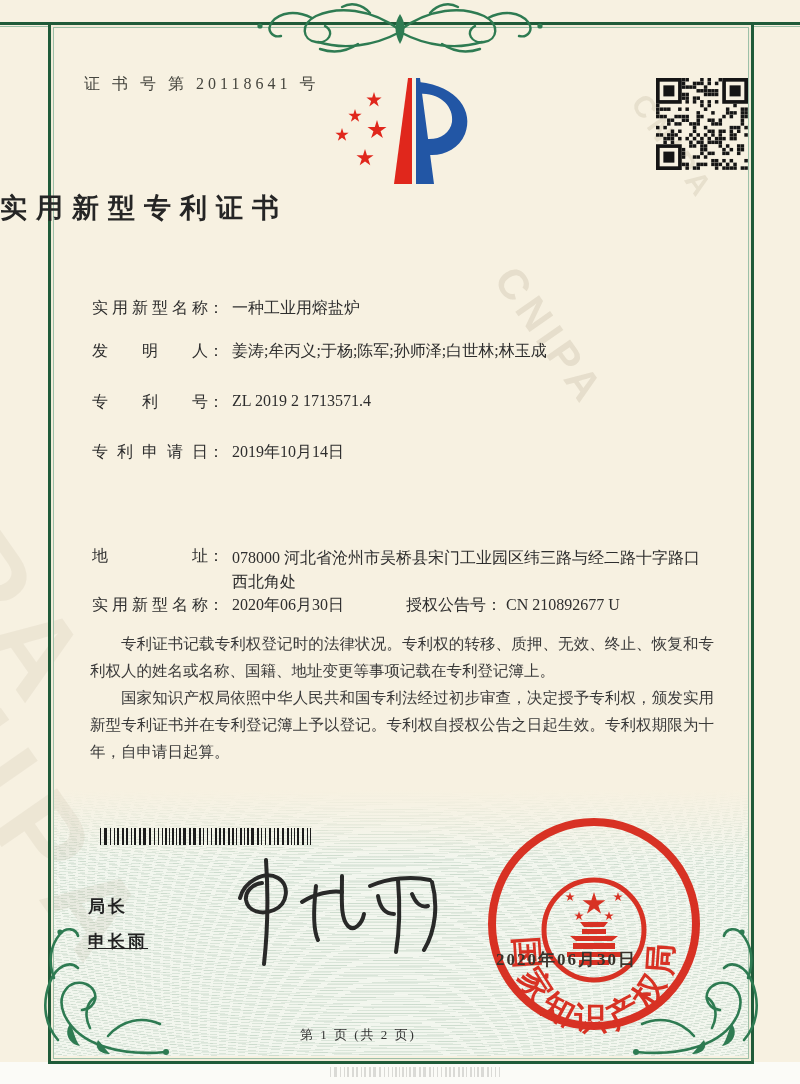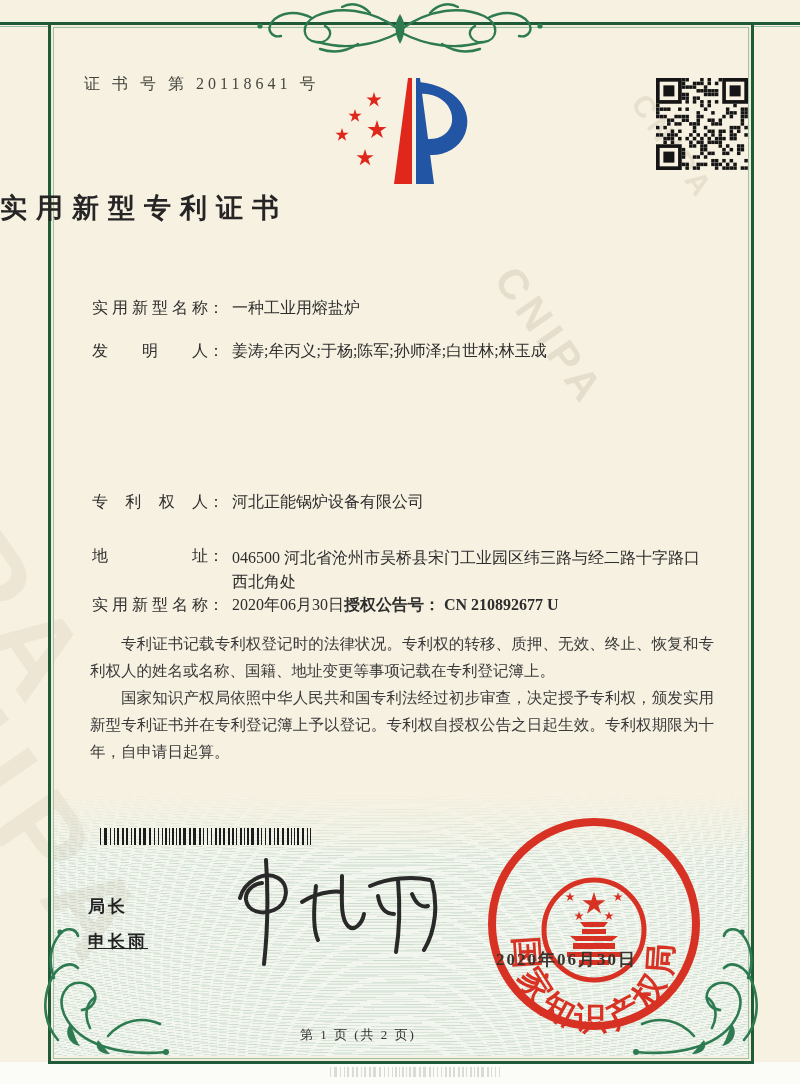--- a/index.html
+++ b/index.html
@@ -40,21 +40,21 @@
   .logo{position:absolute;left:322px;top:72px;z-index:6;}
 
   .doc-title{position:absolute;left:0;top:190px;width:800px;text-align:left;z-index:6;
     font-size:27px;font-weight:bold;color:#252525;letter-spacing:9px;}
 
   .field-row{position:absolute;left:92px;z-index:6;font-size:16px;color:#2e2e2e;white-space:nowrap;}
   .f-label{display:inline-block;width:116px;text-align:justify;text-align-last:justify;vertical-align:top;}
   .f-colon{display:inline-block;vertical-align:top;}
   .f-value{display:inline-block;margin-left:8px;vertical-align:top;}
   .f-value.wrap{white-space:normal;width:470px;line-height:24px;}
-  .pair2{font-weight:bold;}
+  .pair2{margin-left:62px;}
 
   .paragraphs{position:absolute;left:90px;top:630px;width:624px;z-index:6;
     font-size:15.5px;line-height:27px;color:#3a3a3a;text-align:justify;}
   .paragraphs p{margin:0;text-indent:2em;}
 
   .barcode{position:absolute;left:100px;top:828px;z-index:6;}
   .barcode-faint{position:absolute;left:330px;top:1067px;z-index:6;opacity:.16;}
 
   .director{position:absolute;left:88px;z-index:6;font-size:17px;font-weight:bold;color:#222;letter-spacing:3px;}
   .director.t1{top:895px;text-align:right;} .director.t2{top:930px;text-decoration:underline;}
@@ -343,25 +343,28 @@
   </svg>
 
   <div class="doc-title">实用新型专利证书</div>
 
   <div class="field-row" style="top:298px;">
     <span class="f-label">实用新型名称</span><span class="f-colon">：</span><span class="f-value">一种工业用熔盐炉</span>
   </div>
   <div class="field-row" style="top:341px;">
     <span class="f-label">发明人</span><span class="f-colon">：</span><span class="f-value">姜涛;牟丙义;于杨;陈军;孙师泽;白世林;林玉成</span>
   </div>
-  <div class="field-row" style="top:492px;">
-    <span class="f-label">专利权人</span><span class="f-colon">：</span><span class="f-value">河北正能锅炉设备有限公司</span>
+  <div class="field-row" style="top:392px;">
+    <span class="f-label">专利号</span><span class="f-colon">：</span><span class="f-value">ZL 2019 2 1713571.4</span>
+  </div>
+  <div class="field-row" style="top:442px;">
+    <span class="f-label">专利申请日</span><span class="f-colon">：</span><span class="f-value">2019年10月14日</span>
   </div>
   <div class="field-row" style="top:546px;">
-    <span class="f-label">地址</span><span class="f-colon">：</span><span class="f-value wrap">046500 河北省沧州市吴桥县宋门工业园区纬三路与经二路十字路口西北角处</span>
+    <span class="f-label">地址</span><span class="f-colon">：</span><span class="f-value wrap">078000 河北省沧州市吴桥县宋门工业园区纬三路与经二路十字路口西北角处</span>
   </div>
   <div class="field-row" style="top:595px;">
     <span class="f-label">实用新型名称</span><span class="f-colon">：</span><span class="f-value">2020年06月30日</span><span class="pair2"><span>授权公告号</span><span>：</span> <span>CN 210892677 U</span></span>
   </div>
 
   <div class="paragraphs">
     <p>专利证书记载专利权登记时的法律状况。专利权的转移、质押、无效、终止、恢复和专利权人的姓名或名称、国籍、地址变更等事项记载在专利登记簿上。</p>
     <p>国家知识产权局依照中华人民共和国专利法经过初步审查，决定授予专利权，颁发实用新型专利证书并在专利登记簿上予以登记。专利权自授权公告之日起生效。专利权期限为十年，自申请日起算。</p>
   </div>
 

